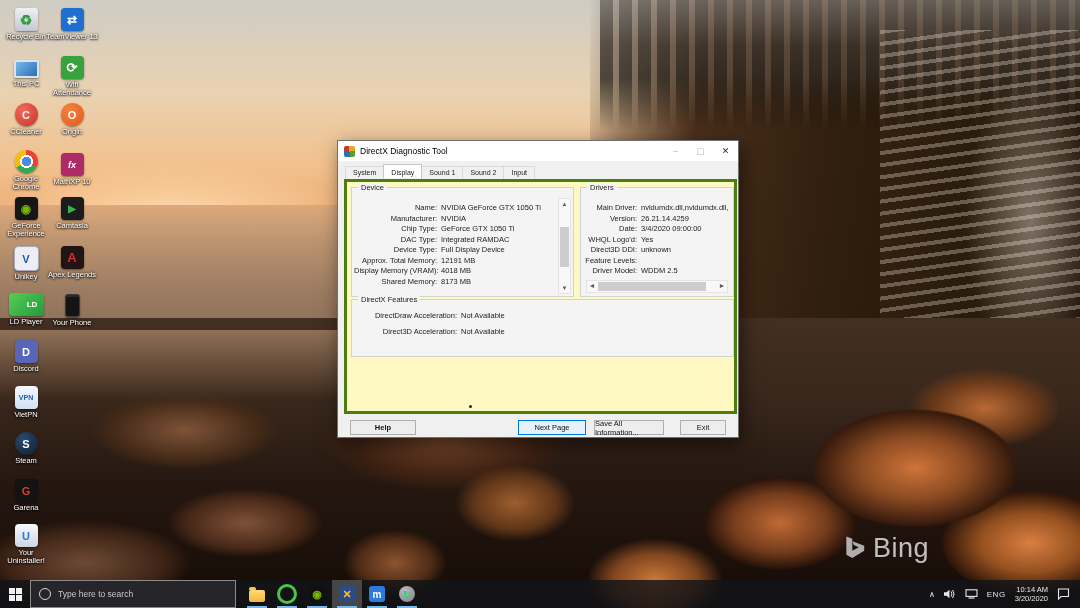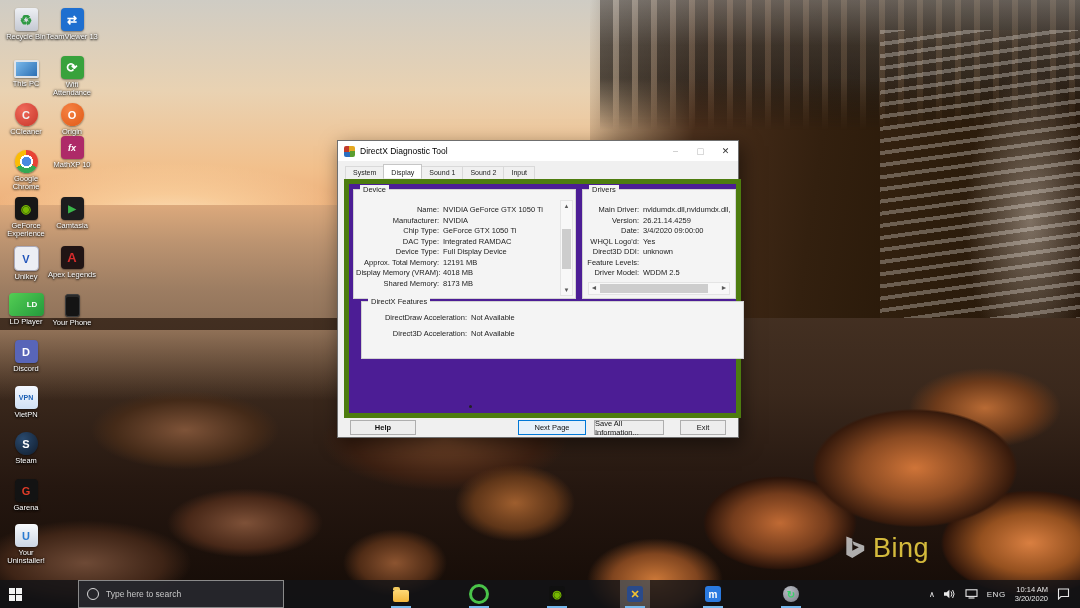--- a/index.html
+++ b/index.html
@@ -37,21 +37,21 @@
       radial-gradient(ellipse 95px 42px at 245px 205px, #7e5138 0%, #482818 60%, transparent 82%),
       radial-gradient(ellipse 130px 52px at 85px 245px, #6e4a36 0%, #3e2416 60%, transparent 82%),
       radial-gradient(ellipse 150px 62px at 445px 122px, #714428 0%, #3c2012 62%, transparent 82%),
       radial-gradient(ellipse 115px 48px at 185px 112px, #7e5338 0%, #442a18 62%, transparent 82%),
       linear-gradient(180deg,#63493590 0%, #3a281c 26%, #251710 58%, #140b06 100%);}
   #wp-shore{left:0;top:330px;width:700px;height:70px;
     background:linear-gradient(180deg, rgba(170,135,105,.75), rgba(70,46,30,0));}
 
   
   #bing{position:absolute;left:843px;top:533px;display:flex;align-items:center;gap:6px;opacity:.82;}
-  #bing .btxt{color:#fde047;font-size:27px;letter-spacing:.5px;font-weight:400;}
+  #bing .btxt{color:#e5e5e5;font-size:27px;letter-spacing:.5px;font-weight:400;}
 
   
   .dicon{position:absolute;width:52px;display:flex;flex-direction:column;align-items:center;cursor:default;}
   .dicon .lbl{margin-top:2px;font-size:7.5px;line-height:8px;color:#fff;text-align:center;
     text-shadow:0 1px 2px #000,0 0 3px #000;max-width:52px;}
   .ia{width:23px;height:23px;display:flex;align-items:center;justify-content:center;border-radius:4px;
       font-weight:bold;font-size:11px;color:#fff;box-shadow:0 1px 2px rgba(0,0,0,.45);}
   .ia-bin{background:linear-gradient(#eef0f4,#c4c8d2);color:#2f9a44;font-size:14px;border-radius:3px;}
   .ia-tv{background:#1e6fd0;font-size:12px;}
   .ia-pc{background:linear-gradient(135deg,#79b8ea,#2b6fb4);border:2px solid #dfe3e8;border-radius:2px;width:21px;height:14px;margin-top:4px;}
@@ -82,35 +82,35 @@
   #titlebar .ticon{width:11px;height:11px;margin:0 5px 0 6px;border-radius:2px;
        background:conic-gradient(#e5a820 0 90deg,#5a9e30 90deg 180deg,#2a6fc0 180deg 270deg,#c23a2a 270deg 360deg);}
   #titlebar .ttext{font-size:8.5px;color:#000;flex:1;}
   .capbtns{display:flex;height:100%;}
   .capbtn{width:25px;height:100%;display:flex;align-items:center;justify-content:center;font-size:9px;color:#333;}
   .capbtn.dim{color:#b9b9b9;}
   #tabs{position:absolute;left:7px;top:25px;height:14px;display:flex;}
   .tab{padding:2px 7px 0 7px;font-size:7px;border:1px solid #d9d9d9;border-bottom:none;background:#f0f0f0;
        margin-right:-1px;color:#222;}
   .tab.active{background:#ffffff;position:relative;top:-2px;padding-top:4px;border-color:#c6c6c6;}
-  #tabpage{position:absolute;left:6px;top:38px;width:387px;height:229px;border:5px solid #4d7c0f;background:#4c1d95;}
+  #tabpage{position:absolute;left:6px;top:38px;width:387px;height:229px;border:3px solid #4d7c0f;background:#fef9c3;}
 
   .groupbox{position:absolute;border:1px solid #d2d2d2;background:#f4f4f4;}
   .gb-title{position:absolute;top:-5px;left:6px;background:#f4f4f4;padding:0 3px;font-size:7.5px;color:#222;}
   .kv{height:10.5px;line-height:10.5px;white-space:nowrap;overflow:hidden;text-decoration:underline;}
   .kv .k{display:inline-block;text-align:right;color:#222;}
   .kv .v{display:inline-block;margin-left:4px;color:#222;}
 
   #gb-device{left:4px;top:5px;width:221px;height:108px;}
   #gb-device .rows{position:absolute;left:2px;top:15px;right:16px;}
   #gb-device .k{width:83px;}
   #gb-drivers{left:233px;top:5px;width:152px;height:108px;}
   #gb-drivers .rows{position:absolute;left:2px;top:15px;right:4px;}
   #gb-drivers .k{width:54px;}
-  #gb-features{left:12px;top:117px;width:381px;height:56px;}
+  #gb-features{left:4px;top:117px;width:381px;height:56px;}
   #gb-features .kv{height:16px;line-height:16px;}
   #gb-features .rows{position:absolute;left:2px;top:8px;right:4px;}
   #gb-features .k{width:103px;}
   #gb-notes{left:4px;top:178px;width:381px;height:46px;}
   #notesbox{position:absolute;left:5px;top:9px;right:5px;bottom:4px;background:#fff;border:1px solid #7a7a7a;}
   #notesbox .note{display:flex;padding:2px 0 0 4px;}
   #notesbox .bullet{width:12px;}
 
   
   .vscroll{position:absolute;top:10px;bottom:2px;right:2px;width:11px;background:#f8f8f8;border:1px solid #e4e4e4;}
@@ -126,21 +126,21 @@
 
   .wbtn{position:absolute;top:279px;height:13px;background:#ededed;border:1px solid #aeaeae;
         font-size:7.5px;display:flex;align-items:center;justify-content:center;color:#111;}
   #btn-help{left:12px;width:64px;font-weight:bold;}
   #btn-next{left:180px;width:66px;border:1px solid #0078d7;background:#e5f1fb;}
   #btn-save{left:256px;width:68px;}
   #btn-exit{left:342px;width:44px;}
 
   
   #taskbar{position:absolute;left:0;top:580px;width:1080px;height:28px;background:rgba(18,19,23,.82);
-           display:flex;align-items:center;color:#e8e8e8;gap:48px;}
+           display:flex;align-items:center;color:#e8e8e8;}
   #startbtn{width:30px;height:28px;display:flex;align-items:center;justify-content:center;}
   .winlogo{display:grid;grid-template-columns:6px 6px;grid-template-rows:6px 6px;gap:1px;}
   .winlogo span{background:#f2f2f2;}
   #searchbox{width:196px;height:26px;background:rgba(40,40,44,.9);border:1px solid #8a8a8a;
              display:flex;align-items:center;gap:7px;padding-left:8px;}
   #searchbox .ring{width:10px;height:10px;border:1.6px solid #d8d8d8;border-radius:50%;}
   #searchbox .stext{font-size:8.5px;color:#c8c8c8;}
   .tbapp{width:30px;height:28px;display:flex;align-items:center;justify-content:center;position:relative;}
   .tbapp .runline{position:absolute;left:5px;right:5px;bottom:0;height:2px;background:#76b9ed;}
   .tbapp.active{background:rgba(255,255,255,.22);}
@@ -199,21 +199,21 @@
     <span class="lbl">CCleaner</span>
   </div>
 <div class="dicon" style="left:46px;top:103px">
     <span class="ia ia-origin">O</span>
     <span class="lbl">Origin</span>
   </div>
 <div class="dicon" style="left:0px;top:150px">
     <span class="ia ia-chrome"></span>
     <span class="lbl">Google Chrome</span>
   </div>
-<div class="dicon" style="left:46px;top:136px">
+<div class="dicon" style="left:46px;top:153px">
     <span class="ia ia-math">fx</span>
     <span class="lbl">MathXP 10</span>
   </div>
 <div class="dicon" style="left:0px;top:197px">
     <span class="ia ia-gf">◉</span>
     <span class="lbl">GeForce Experience</span>
   </div>
 <div class="dicon" style="left:46px;top:197px">
     <span class="ia ia-cam">▶</span>
     <span class="lbl">Camtasia</span>

